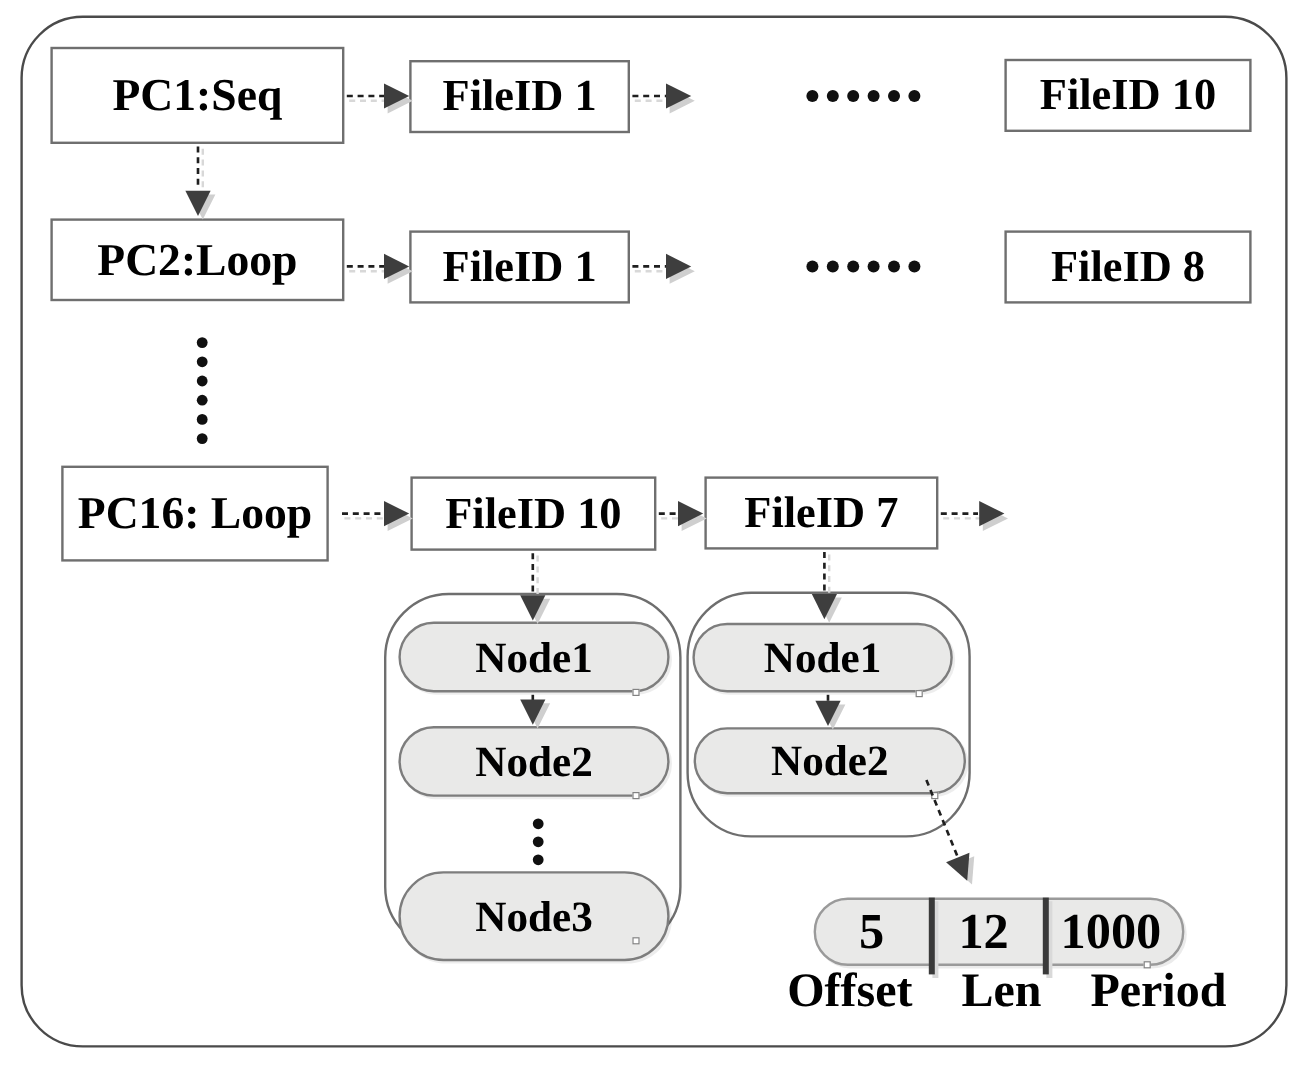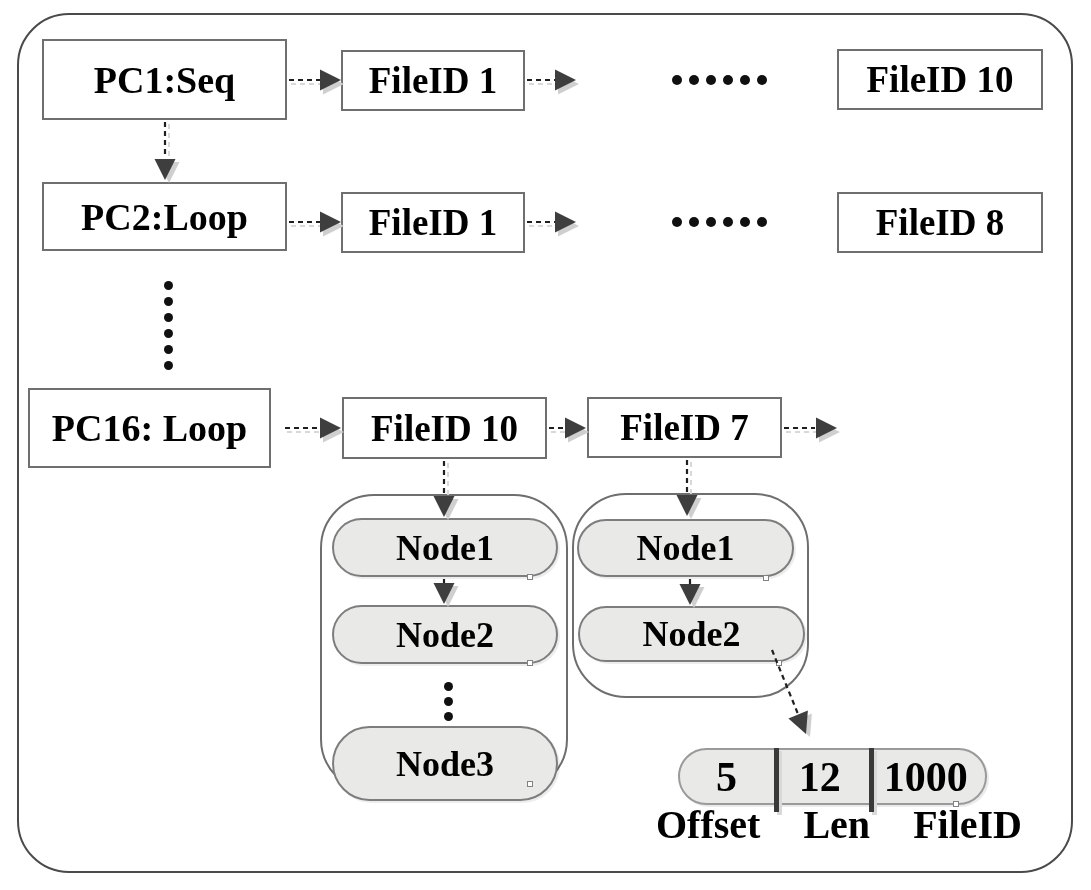--- a/index.html
+++ b/index.html
@@ -81,21 +81,21 @@
 
   <div class="vdots" style="left:164px;top:281px">
     <span class="dot"></span>
       <span class="dot"></span>
       <span class="dot"></span>
       <span class="dot"></span>
       <span class="dot"></span>
       <span class="dot"></span>
   </div>
 
-  <div class="box" style="left:28px;top:388px;width:243px;height:80px">PC16: Loop</div>
+  <div class="box" style="left:51px;top:388px;width:223px;height:80px">PC16: Loop</div>
   <div class="box filebox" style="left:342px;top:397px;width:205px;height:62px">FileID 10</div>
   <div class="box filebox" style="left:587px;top:397px;width:195px;height:61px">FileID 7</div>
 
   <div class="group" style="left:320px;top:494px;width:248px;height:299px"></div>
   <div class="pill" style="left:332px;top:518px;width:226px;height:59px">Node1</div>
   <div class="pill" style="left:332px;top:605px;width:226px;height:59px">Node2</div>
   <div class="vdots3" style="left:444px;top:682px">
     <span class="dot"></span>
       <span class="dot"></span>
       <span class="dot"></span>
@@ -109,21 +109,21 @@
   <div class="record">
     <div class="cell cell1">5</div>
     <div class="cell cell2">12</div>
     <div class="cell cell3">1000</div>
     <div class="divider" style="left:94px"></div>
     <div class="divider" style="left:189px"></div>
   </div>
   <div class="rec-labels">
     <span>Offset</span>
     <span>Len</span>
-    <span>FileID</span>
+    <span>Period</span>
   </div>
 
   <div class="handle" style="left:527px;top:574px"></div>
   <div class="handle" style="left:527px;top:660px"></div>
   <div class="handle" style="left:527px;top:781px"></div>
   <div class="handle" style="left:763px;top:575px"></div>
   <div class="handle" style="left:776px;top:660px"></div>
   <div class="handle" style="left:953px;top:801px"></div>
 
   <svg class="connectors" width="1091" height="890" viewBox="0 0 1091 890">

